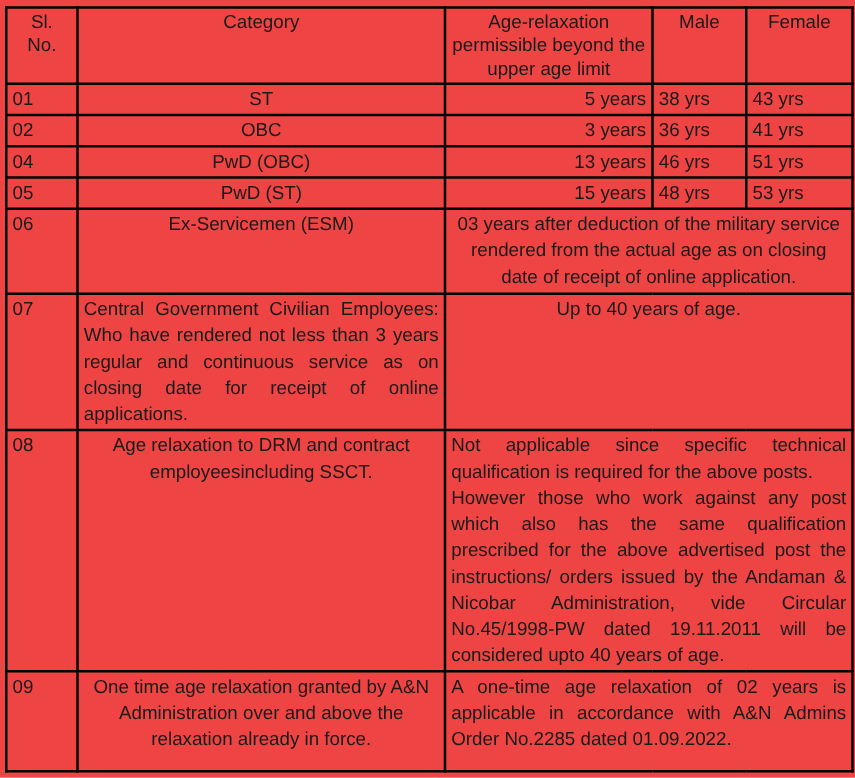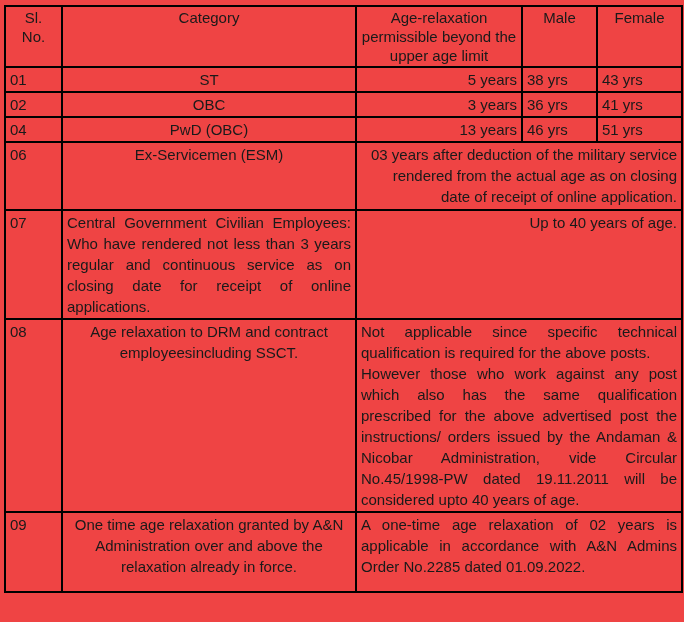--- a/index.html
+++ b/index.html
@@ -39,21 +39,21 @@
   .hdr { text-align: center; line-height: 19px; padding-top: 2px; }
   .hdr-sl { white-space: pre-line; }
   tr.header-row { height: 59px; }
   tr.simple-row { height: 23px; }
 
   td.sl-cell    { }
   td.cat-cell   { text-align: center; padding-left: 7px; padding-right: 3px; }
   td.cat-just   { text-align: justify; }
   td.relax-cell { text-align: right; }
   td.age-cell   { text-align: left; }
-  td.note-cell  { text-align: right; padding-left: 6px; padding-right: 5px; }
+  td.note-cell  { text-align: center; padding-left: 6px; padding-right: 5px; }
   td.note-just  { text-align: justify; border-radius: 17px; }
   td.note-cell p { margin: 0; }
 
   tr.row-06 { height: 68px; }
   tr.row-07 { height: 104px; }
   tr.row-08 { height: 186px; }
   tr.row-09 { height: 80px; }
 </style>
 </head>
 <body>
@@ -96,20 +96,27 @@
 
 
     <tr class="simple-row">
       <td class="sl-cell">04</td>
       <td class="cat-cell">PwD (OBC)</td>
       <td class="relax-cell">13 years</td>
       <td class="age-cell">46 yrs</td>
       <td class="age-cell">51 yrs</td>
     </tr>
 
+    <tr class="simple-row">
+      <td class="sl-cell">05</td>
+      <td class="cat-cell">PwD (ST)</td>
+      <td class="relax-cell">15 years</td>
+      <td class="age-cell">48 yrs</td>
+      <td class="age-cell">53 yrs</td>
+    </tr>
 
     <tr class="row-06">
       <td class="sl-cell">06</td>
       <td class="cat-cell">Ex-Servicemen (ESM)</td>
       <td class="note-cell" colspan="3">03 years after deduction of the military service rendered from the actual age as on closing date of receipt of online application.</td>
     </tr>
 
     <tr class="row-07">
       <td class="sl-cell">07</td>
       <td class="cat-cell cat-just">Central Government Civilian Employees: Who have rendered not less than 3 years regular and continuous service as on closing date for receipt of  online applications.</td>

